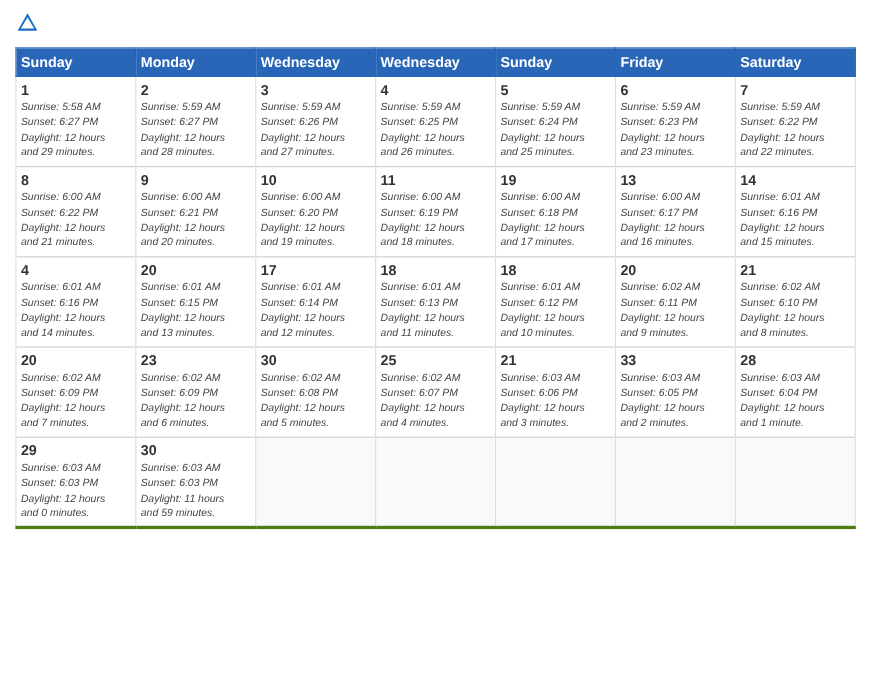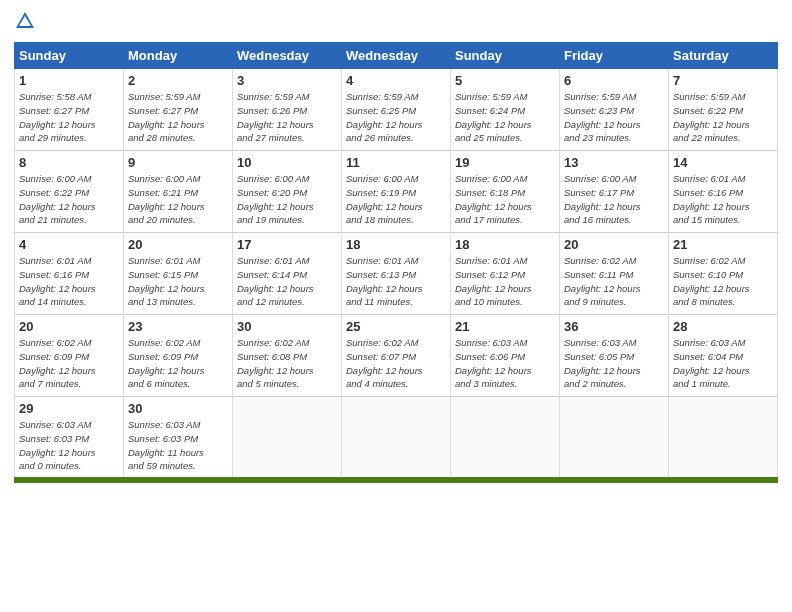--- a/index.html
+++ b/index.html
@@ -70,21 +70,21 @@
     tbody td {
       vertical-align: top;
       padding: 4px 4px;
       font-size: 9.5px;
       color: #333;
       border-right: 1px solid #ddd;
       border-left: 1px solid #ddd;
       height: 82px;
     }
     tbody tr:last-child td {
-      border-bottom: 6px solid #4d7c0f;
+      border-bottom: 3px solid #4d7c0f;
     }
     .day-num {
       font-size: 13px;
       font-weight: bold;
       display: block;
       margin-bottom: 2px;
     }
     .day-info {
       line-height: 1.45;
       color: #444;
@@ -311,21 +311,21 @@
 and 4 minutes.</div>
         </td>
         <td>
           <span class="day-num">21</span>
           <div class="day-info" style="white-space: pre-line;">Sunrise: 6:03 AM
 Sunset: 6:06 PM
 Daylight: 12 hours
 and 3 minutes.</div>
         </td>
         <td>
-          <span class="day-num">36</span>
+          <span class="day-num">33</span>
           <div class="day-info" style="white-space: pre-line;">Sunrise: 6:03 AM
 Sunset: 6:05 PM
 Daylight: 12 hours
 and 2 minutes.</div>
         </td>
         <td>
           <span class="day-num">28</span>
           <div class="day-info" style="white-space: pre-line;">Sunrise: 6:03 AM
 Sunset: 6:04 PM
 Daylight: 12 hours

